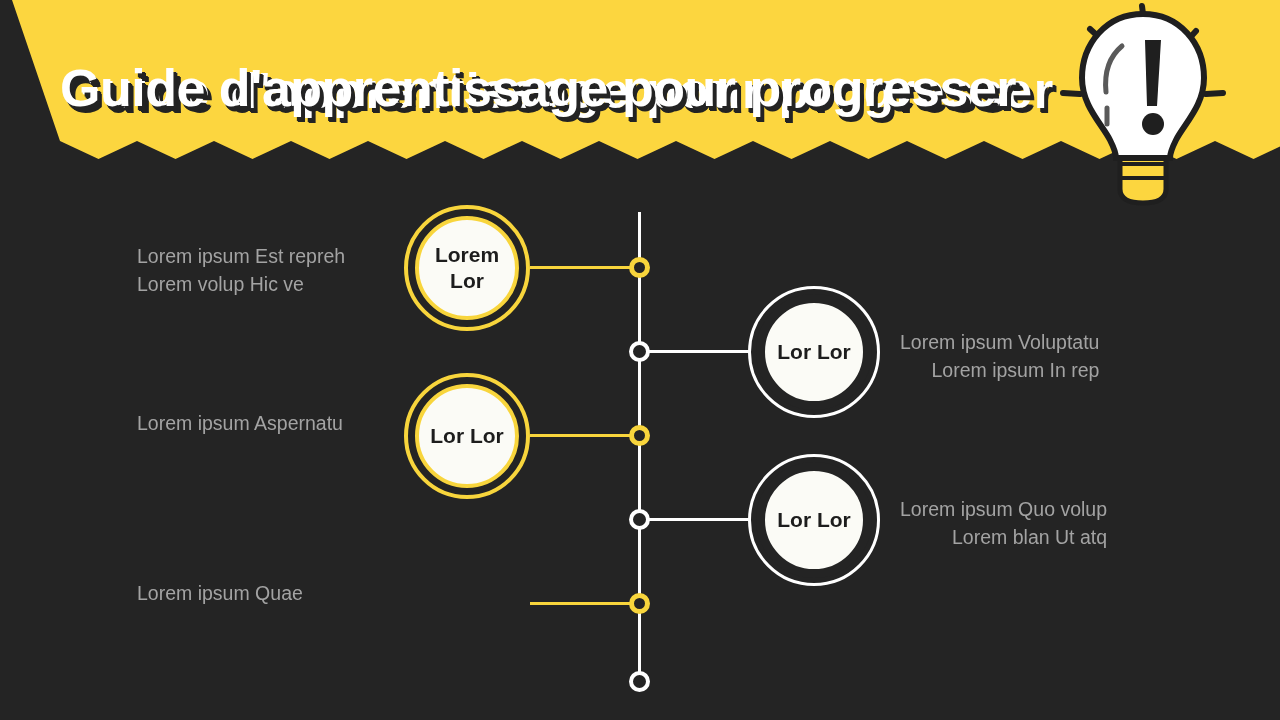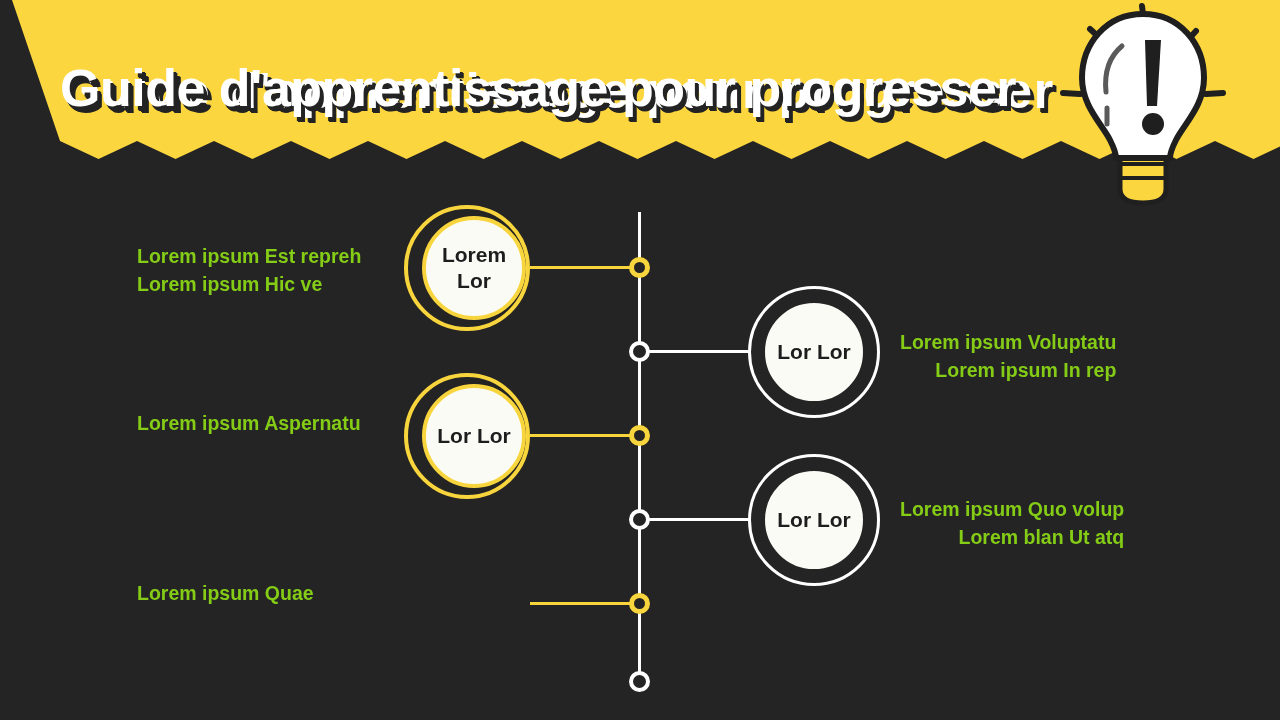--- a/index.html
+++ b/index.html
@@ -111,21 +111,21 @@
   .circ-yellow {
     position: absolute;
     width: 126px;
     height: 126px;
     border-radius: 50%;
     border: 4px solid #f8d53c;
     background: #242424;
     box-sizing: border-box;
     display: flex;
     align-items: center;
-    justify-content: flex-end;
+    justify-content: center;
   }
   .circ-yellow-inner {
     width: 104px;
     height: 104px;
     border-radius: 50%;
     border: 4px solid #f8d53c;
     background: #fbfbf6;
     box-sizing: border-box;
     display: flex;
     align-items: center;
@@ -171,25 +171,24 @@
     color: #1d1d1d;
     text-align: center;
     line-height: 1.22;
     width: 80px;
     word-break: break-word;
   }
 
   
   .caption {
     position: absolute;
-    color: #84cc16;
+    color: #a3a3a3;
     font-size: 19.5px;
     line-height: 1.42;
     white-space: nowrap;
-    font-weight: bold;
   }
   .caption.right-side { text-align: right; }
   .caption .cap-line { display: block; }
 </style>
 </head>
 <body>
 
 <div class="slide">
 
   <div class="header">
@@ -272,21 +271,21 @@
   </div>
 
   <div class="circ-white" style="left:748px; top:454px;">
     <div class="circ-white-mid">
       <span class="circ-white-label">Lor Lor</span>
     </div>
   </div>
 
   <div class="caption" style="left:137px; top:243px;">
     <span class="cap-line">Lorem ipsum Est repreh</span>
-    <span class="cap-line">Lorem ipsum Hic ve</span>
+    <span class="cap-line">Lorem volup Hic ve</span>
   </div>
 
   <div class="caption" style="left:137px; top:410px;">
     <span class="cap-line">Lorem ipsum Aspernatu</span>
   </div>
 
   <div class="caption" style="left:137px; top:580px;">
     <span class="cap-line">Lorem ipsum Quae</span>
   </div>
 

